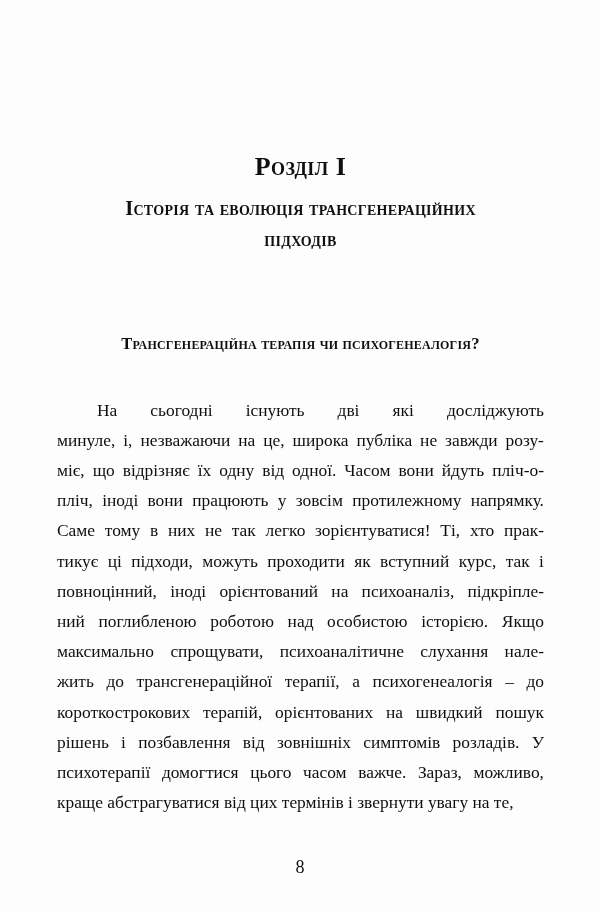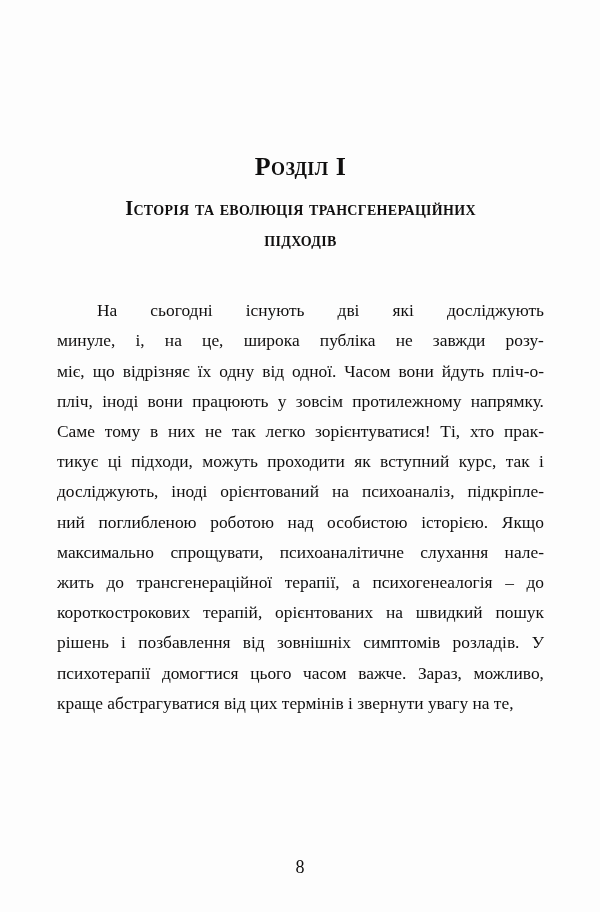--- a/index.html
+++ b/index.html
@@ -113,30 +113,31 @@
   <div class="content">
 
     <div class="chapter-head">
       <div class="chapter-number">Розділ I</div>
       <div class="chapter-title">
         <div>Історія та еволюція трансгенераційних</div>
         <div>підходів</div>
       </div>
     </div>
 
+    <div class="section-head">Трансгенераційна терапія чи психогенеалогія?</div>
 
     <div class="body-text">
       <div class="lines">
           <div class="line first"><span>На</span><span>сьогодні</span><span>існують</span><span>дві</span><span>які</span><span>досліджують</span></div>
-          <div class="line"><span>минуле,</span><span>і,</span><span>на</span><span>це,</span><span>широка</span><span>публіка</span><span>не</span><span>завжди</span><span>розу-</span></div>
+          <div class="line"><span>минуле,</span><span>і,</span><span>незважаючи</span><span>на</span><span>це,</span><span>широка</span><span>публіка</span><span>не</span><span>завжди</span><span>розу-</span></div>
           <div class="line"><span>міє,</span><span>що</span><span>відрізняє</span><span>їх</span><span>одну</span><span>від</span><span>одної.</span><span>Часом</span><span>вони</span><span>йдуть</span><span>пліч-о-</span></div>
           <div class="line"><span>пліч,</span><span>іноді</span><span>вони</span><span>працюють</span><span>у</span><span>зовсім</span><span>протилежному</span><span>напрямку.</span></div>
           <div class="line"><span>Саме</span><span>тому</span><span>в</span><span>них</span><span>не</span><span>так</span><span>легко</span><span>зорієнтуватися!</span><span>Ті,</span><span>хто</span><span>прак-</span></div>
           <div class="line"><span>тикує</span><span>ці</span><span>підходи,</span><span>можуть</span><span>проходити</span><span>як</span><span>вступний</span><span>курс,</span><span>так</span><span>і</span></div>
-          <div class="line"><span>досліджують,</span><span>іноді</span><span>орієнтований</span><span>на</span><span>психоаналіз,</span><span>підкріпле-</span></div>
+          <div class="line"><span>повноцінний,</span><span>іноді</span><span>орієнтований</span><span>на</span><span>психоаналіз,</span><span>підкріпле-</span></div>
           <div class="line"><span>ний</span><span>поглибленою</span><span>роботою</span><span>над</span><span>особистою</span><span>історією.</span><span>Якщо</span></div>
           <div class="line"><span>максимально</span><span>спрощувати,</span><span>психоаналітичне</span><span>слухання</span><span>нале-</span></div>
           <div class="line"><span>жить</span><span>до</span><span>трансгенераційної</span><span>терапії,</span><span>а</span><span>психогенеалогія</span><span>–</span><span>до</span></div>
           <div class="line"><span>короткострокових</span><span>терапій,</span><span>орієнтованих</span><span>на</span><span>швидкий</span><span>пошук</span></div>
           <div class="line"><span>рішень</span><span>і</span><span>позбавлення</span><span>від</span><span>зовнішніх</span><span>симптомів</span><span>розладів.</span><span>У</span></div>
           <div class="line"><span>психотерапії</span><span>домогтися</span><span>цього</span><span>часом</span><span>важче.</span><span>Зараз,</span><span>можливо,</span></div>
           <div class="line last">краще абстрагуватися від цих термінів і звернути увагу на те,</div>
         </div>
     </div>
 

